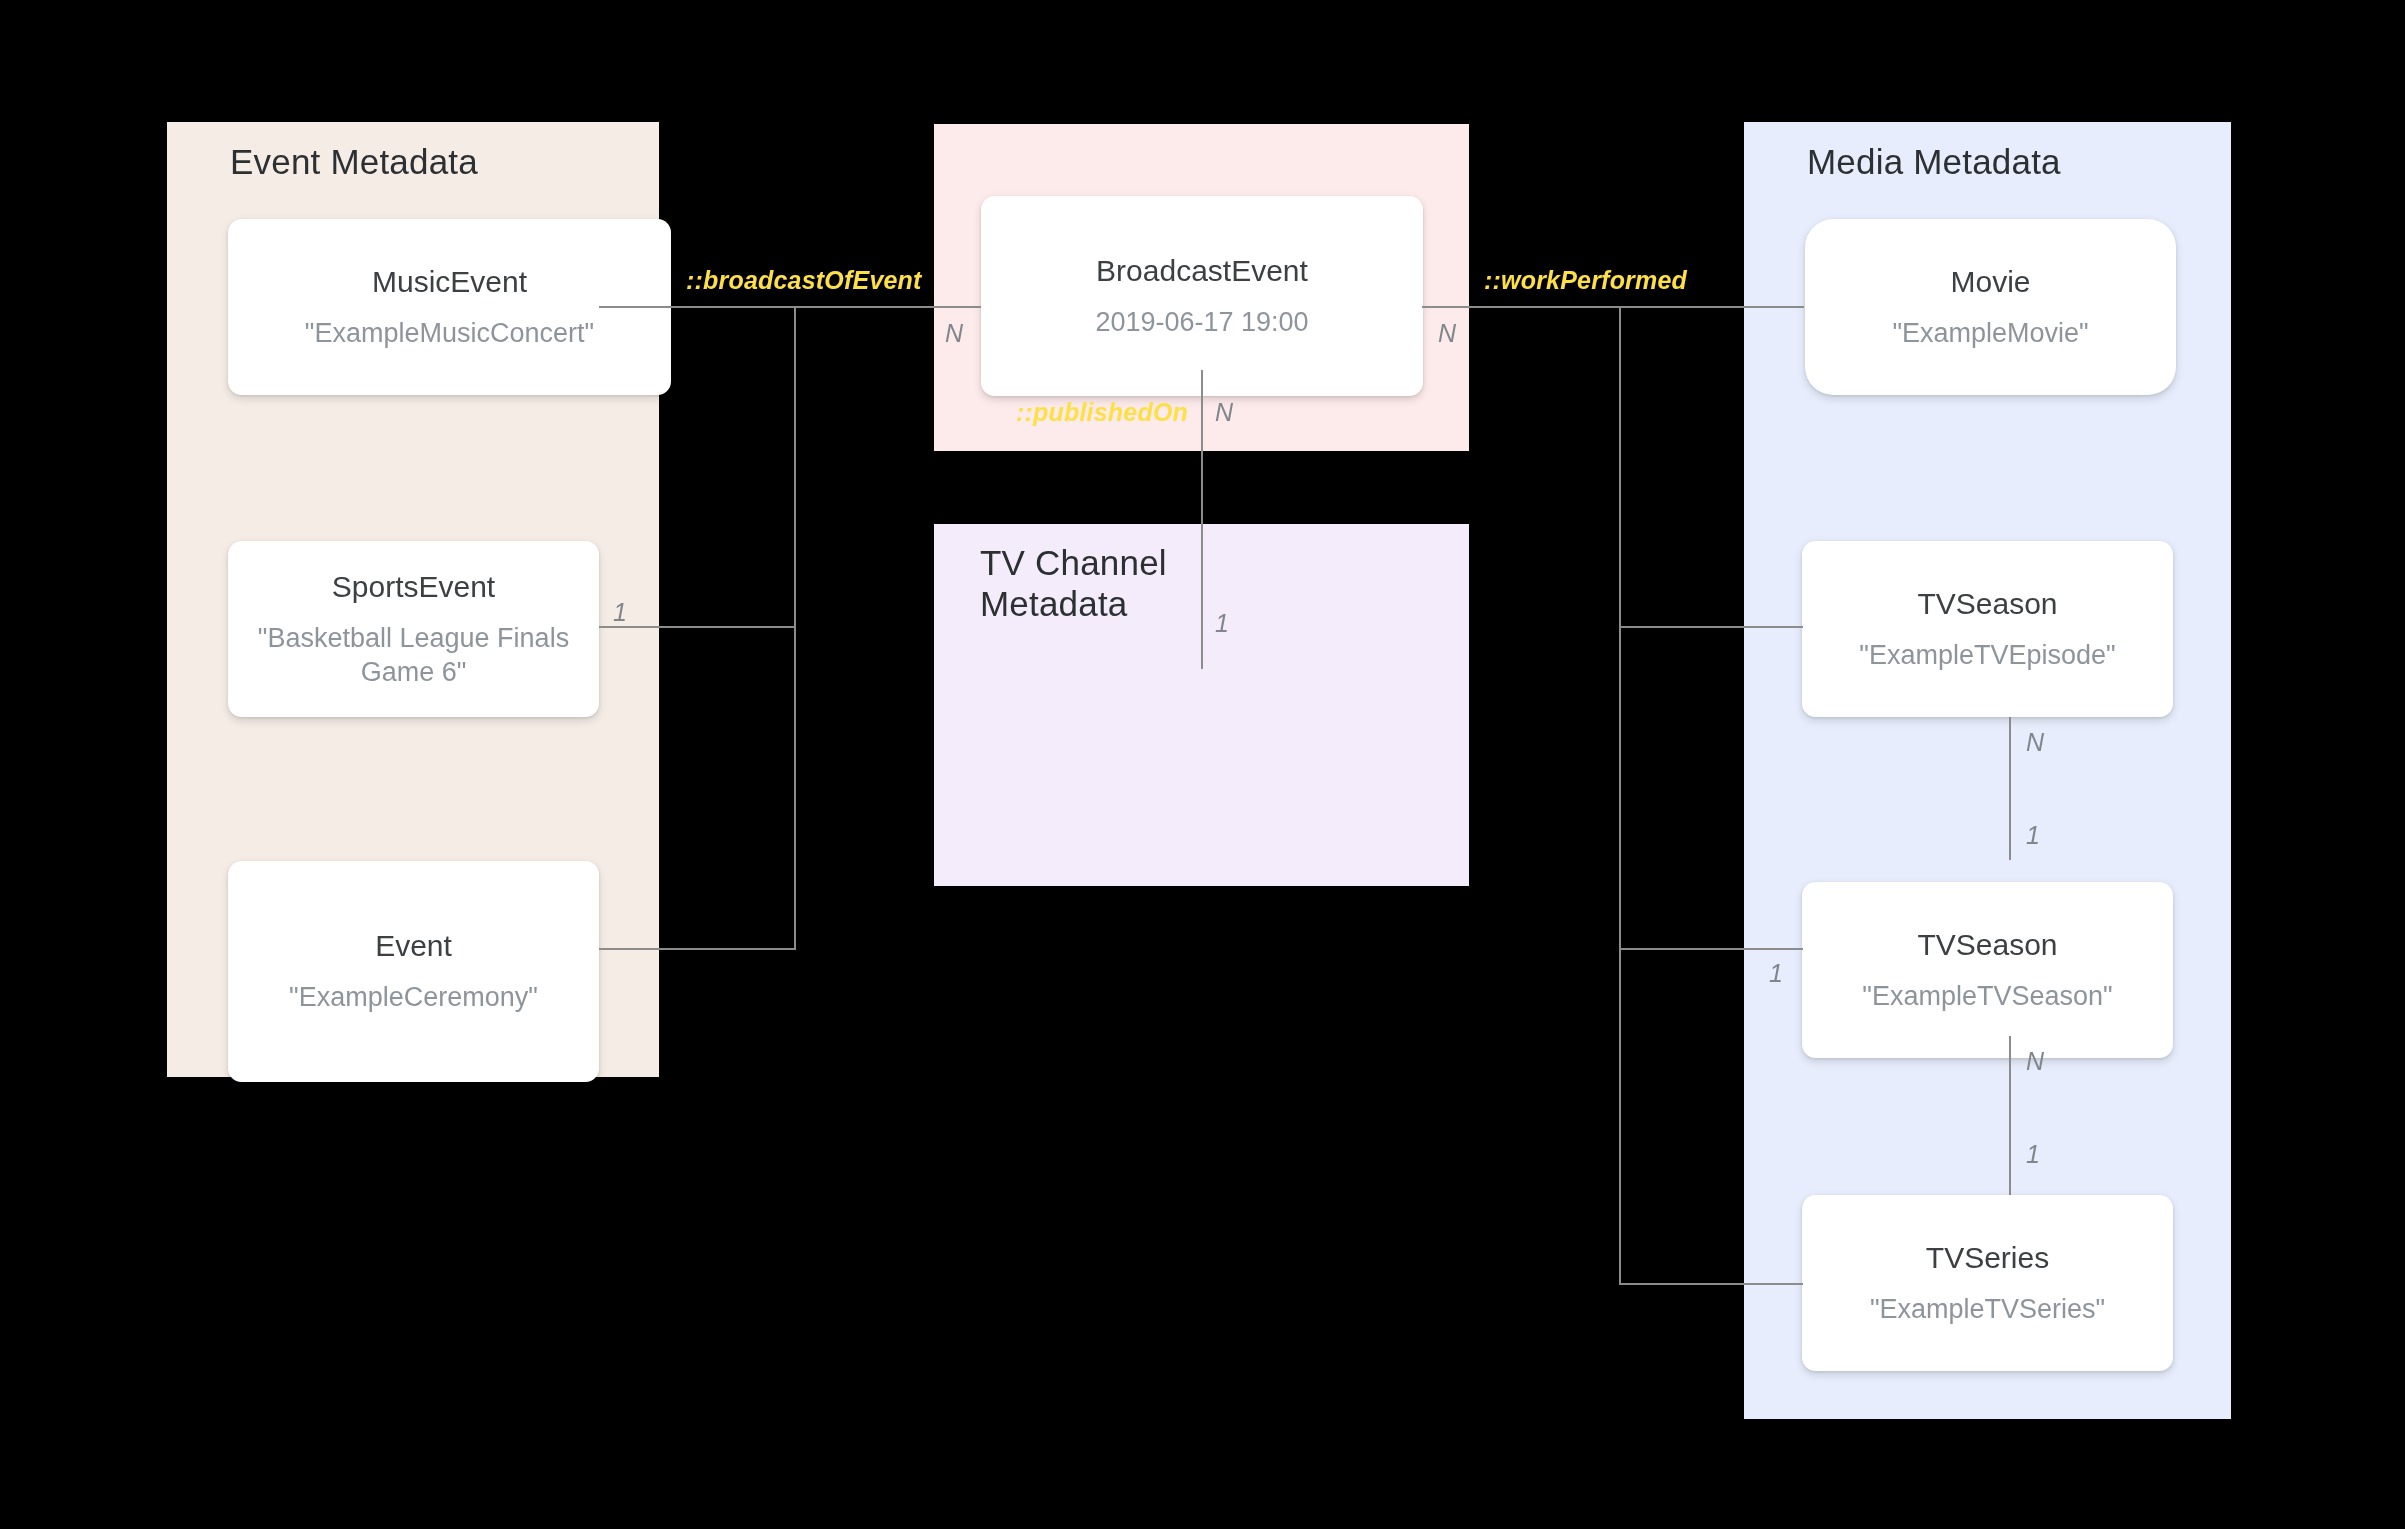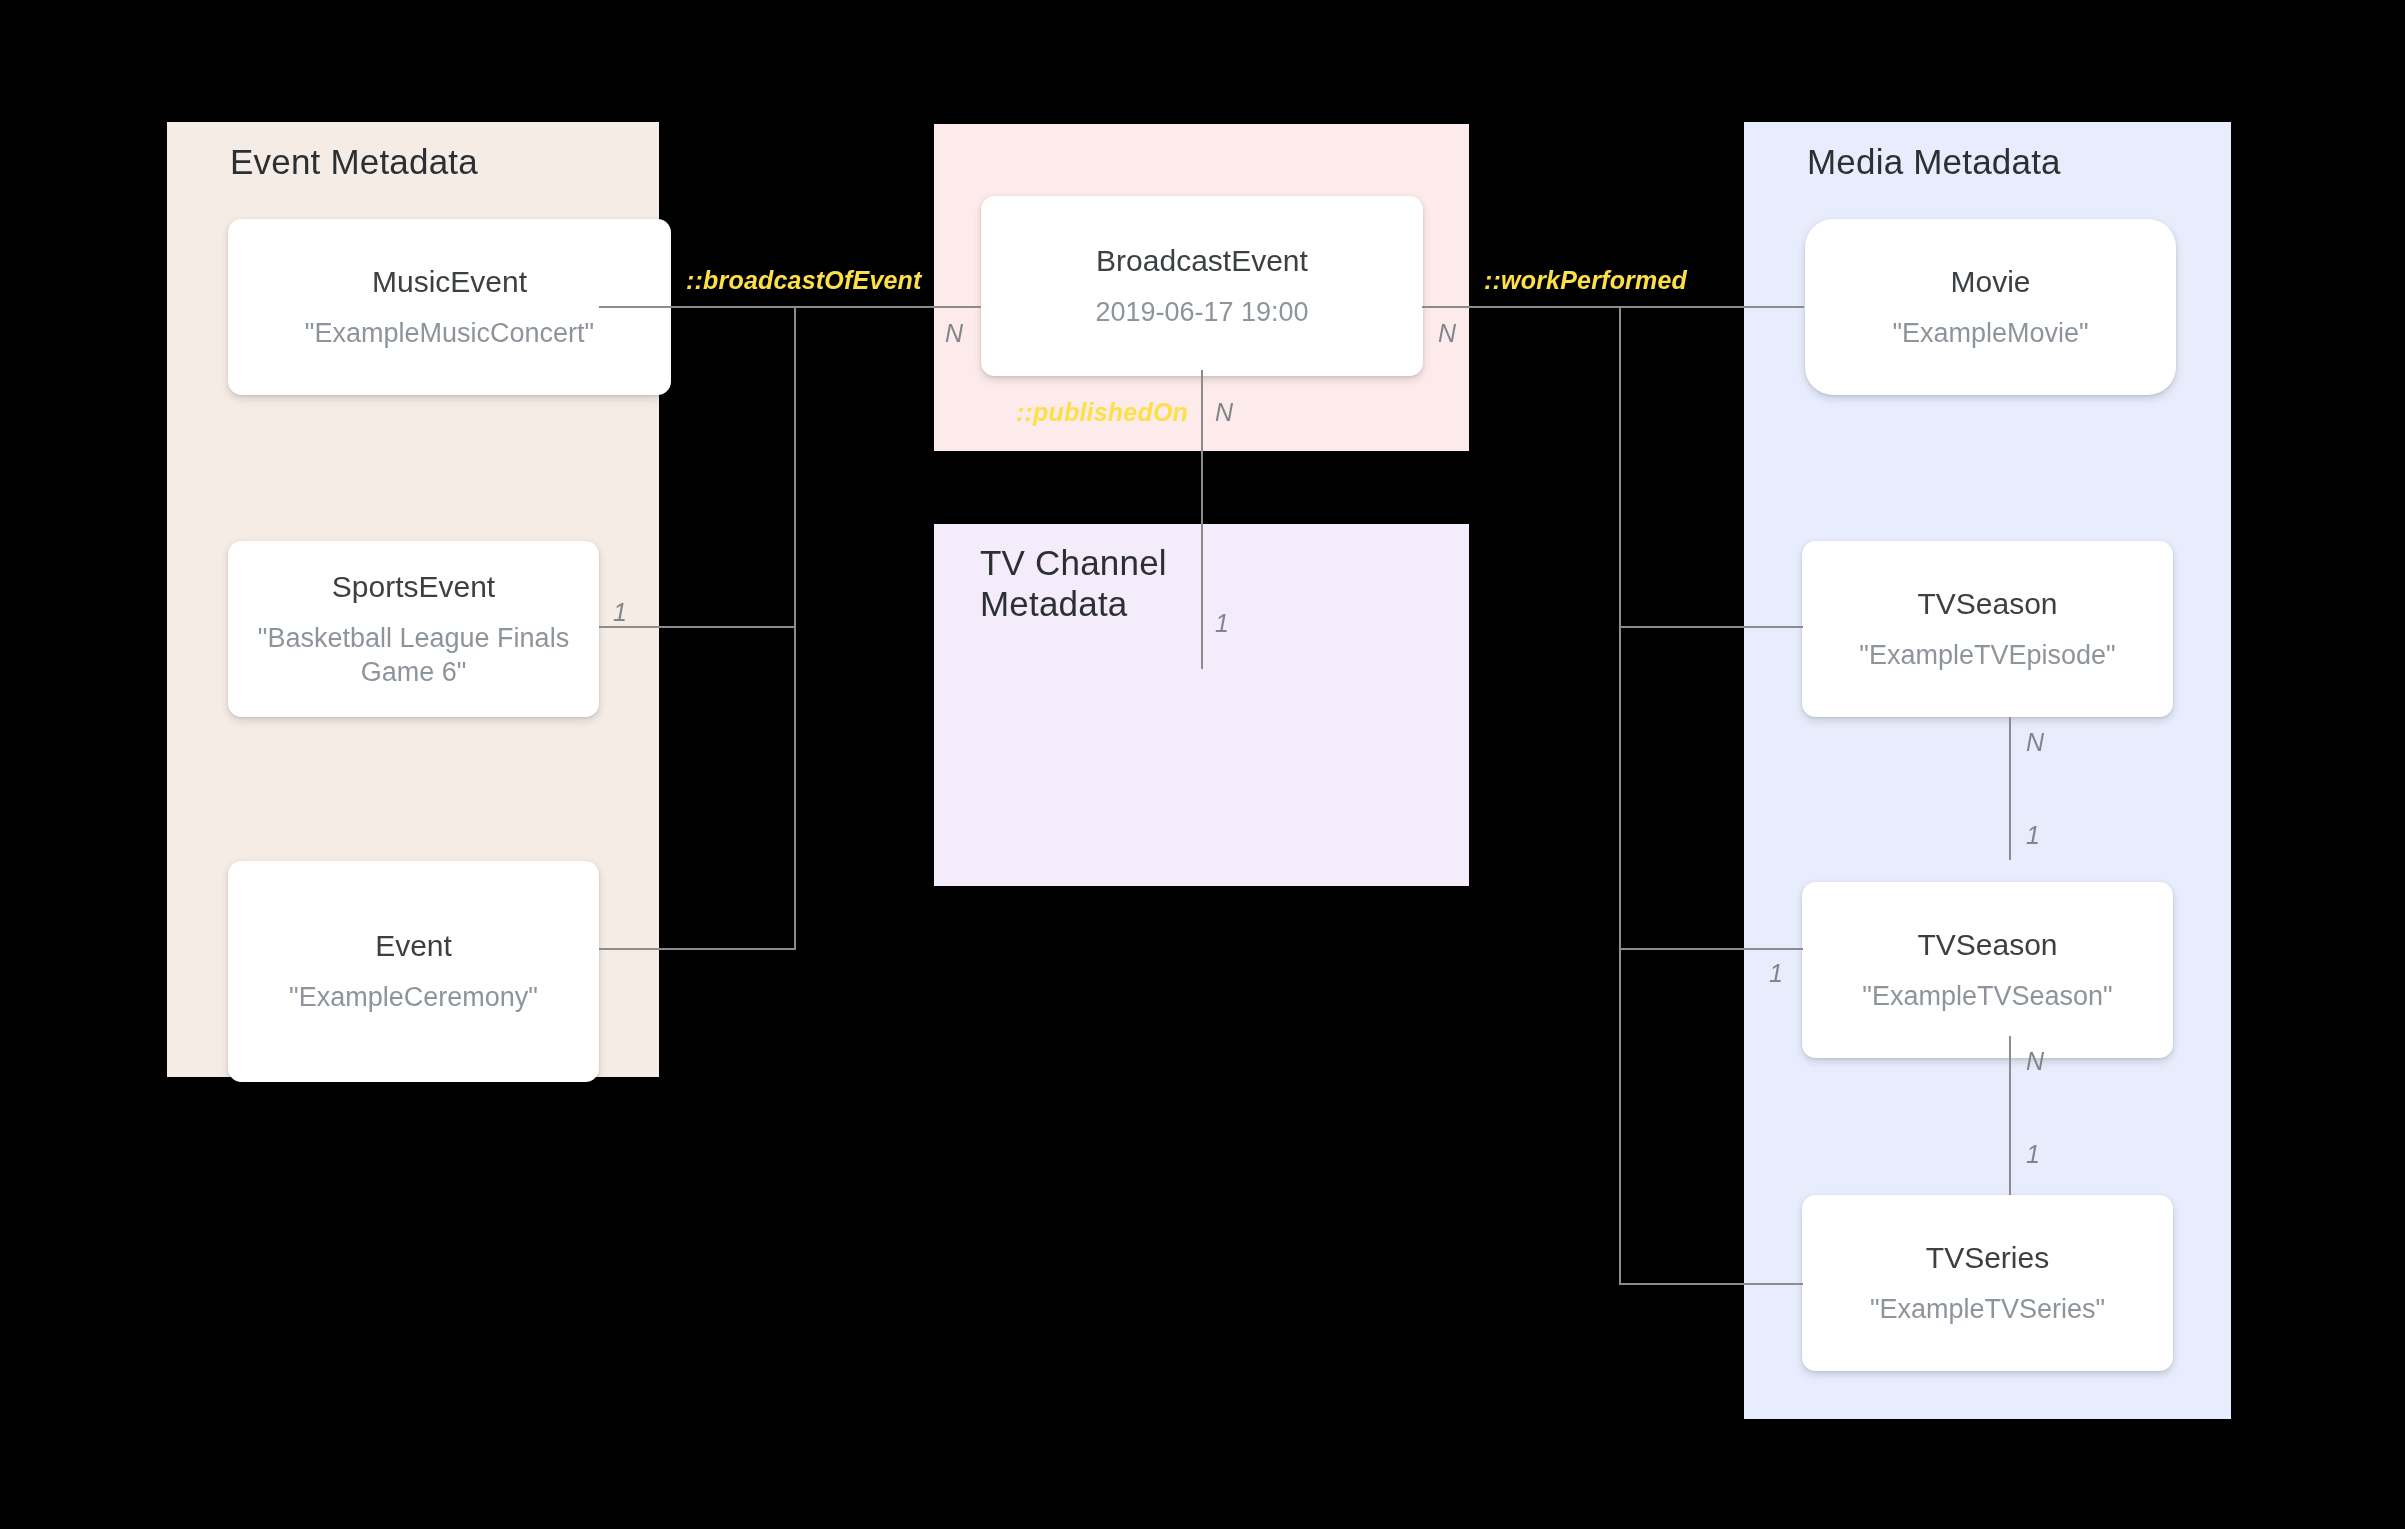--- a/index.html
+++ b/index.html
@@ -52,21 +52,21 @@
     <div class="cval" style="white-space:normal;max-width:315px;">"Basketball League Finals Game 6"</div>
   </div>
 
   <div class="card" style="left:228px;top:861px;width:371px;height:221px;">
     <div class="cname">Event</div>
     <div class="cval">"ExampleCeremony"</div>
   </div>
 
   <div class="panel" style="left:934px;top:124px;width:535px;height:327px;background:#fdeaea;"></div>
 
-  <div class="card" style="left:981px;top:196px;width:442px;height:180px;">
+  <div class="card" style="left:981px;top:196px;width:442px;height:200px;">
     <div class="cname">BroadcastEvent</div>
     <div class="cval">2019-06-17 19:00</div>
   </div>
 
   <div class="panel" style="left:934px;top:524px;width:535px;height:362px;background:#f4ecfb;"></div>
   <div class="panel-title" style="left:980px;top:542px;width:239px;">
     <div>TV Channel</div>
     <div>Metadata</div>
   </div>
 

